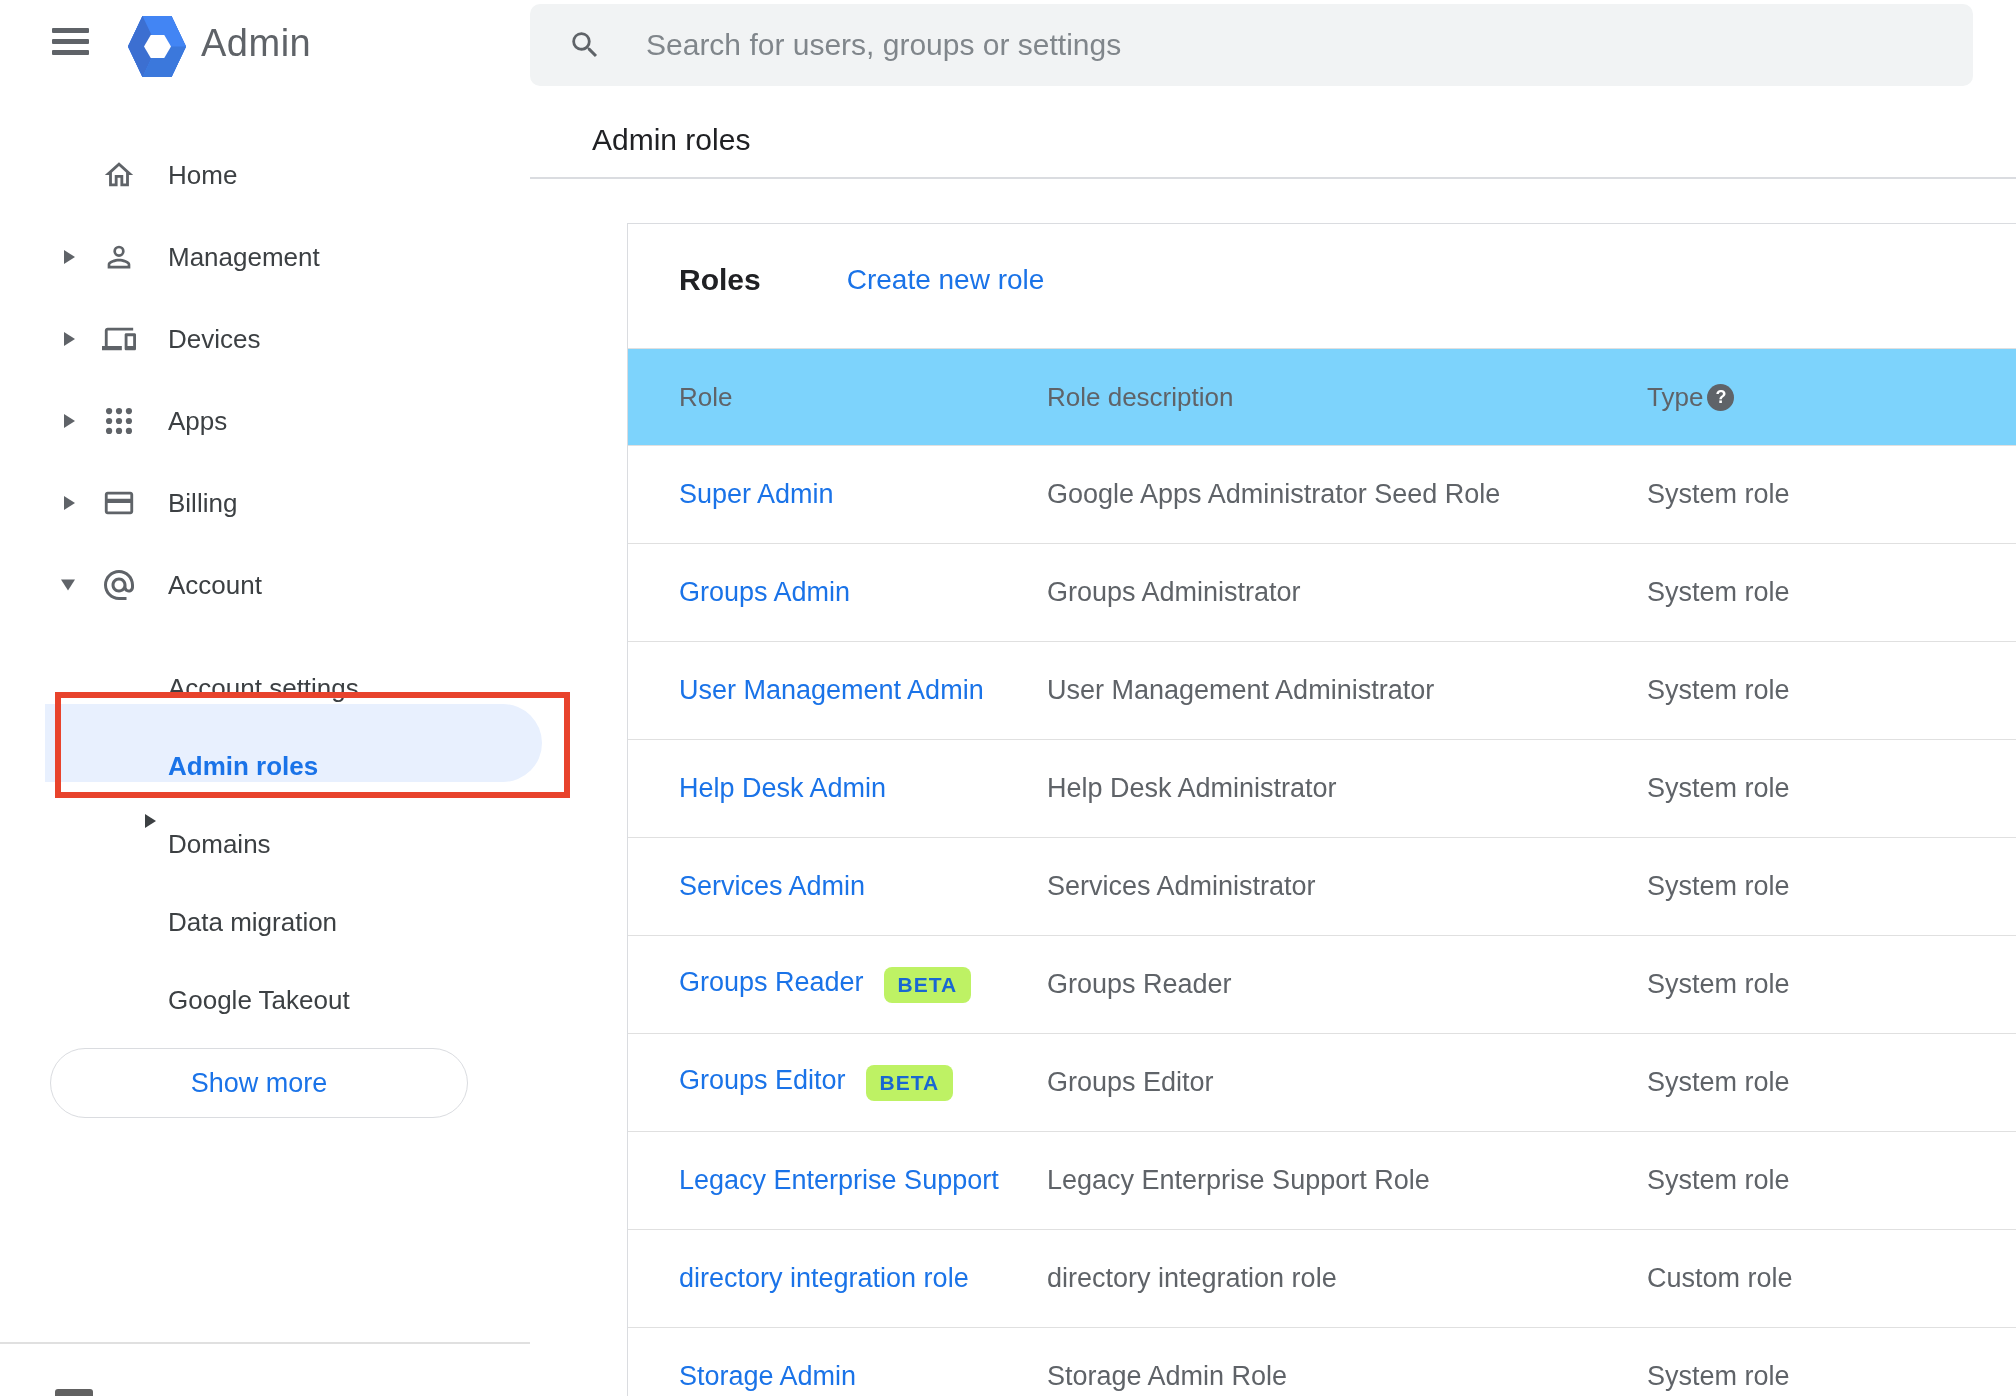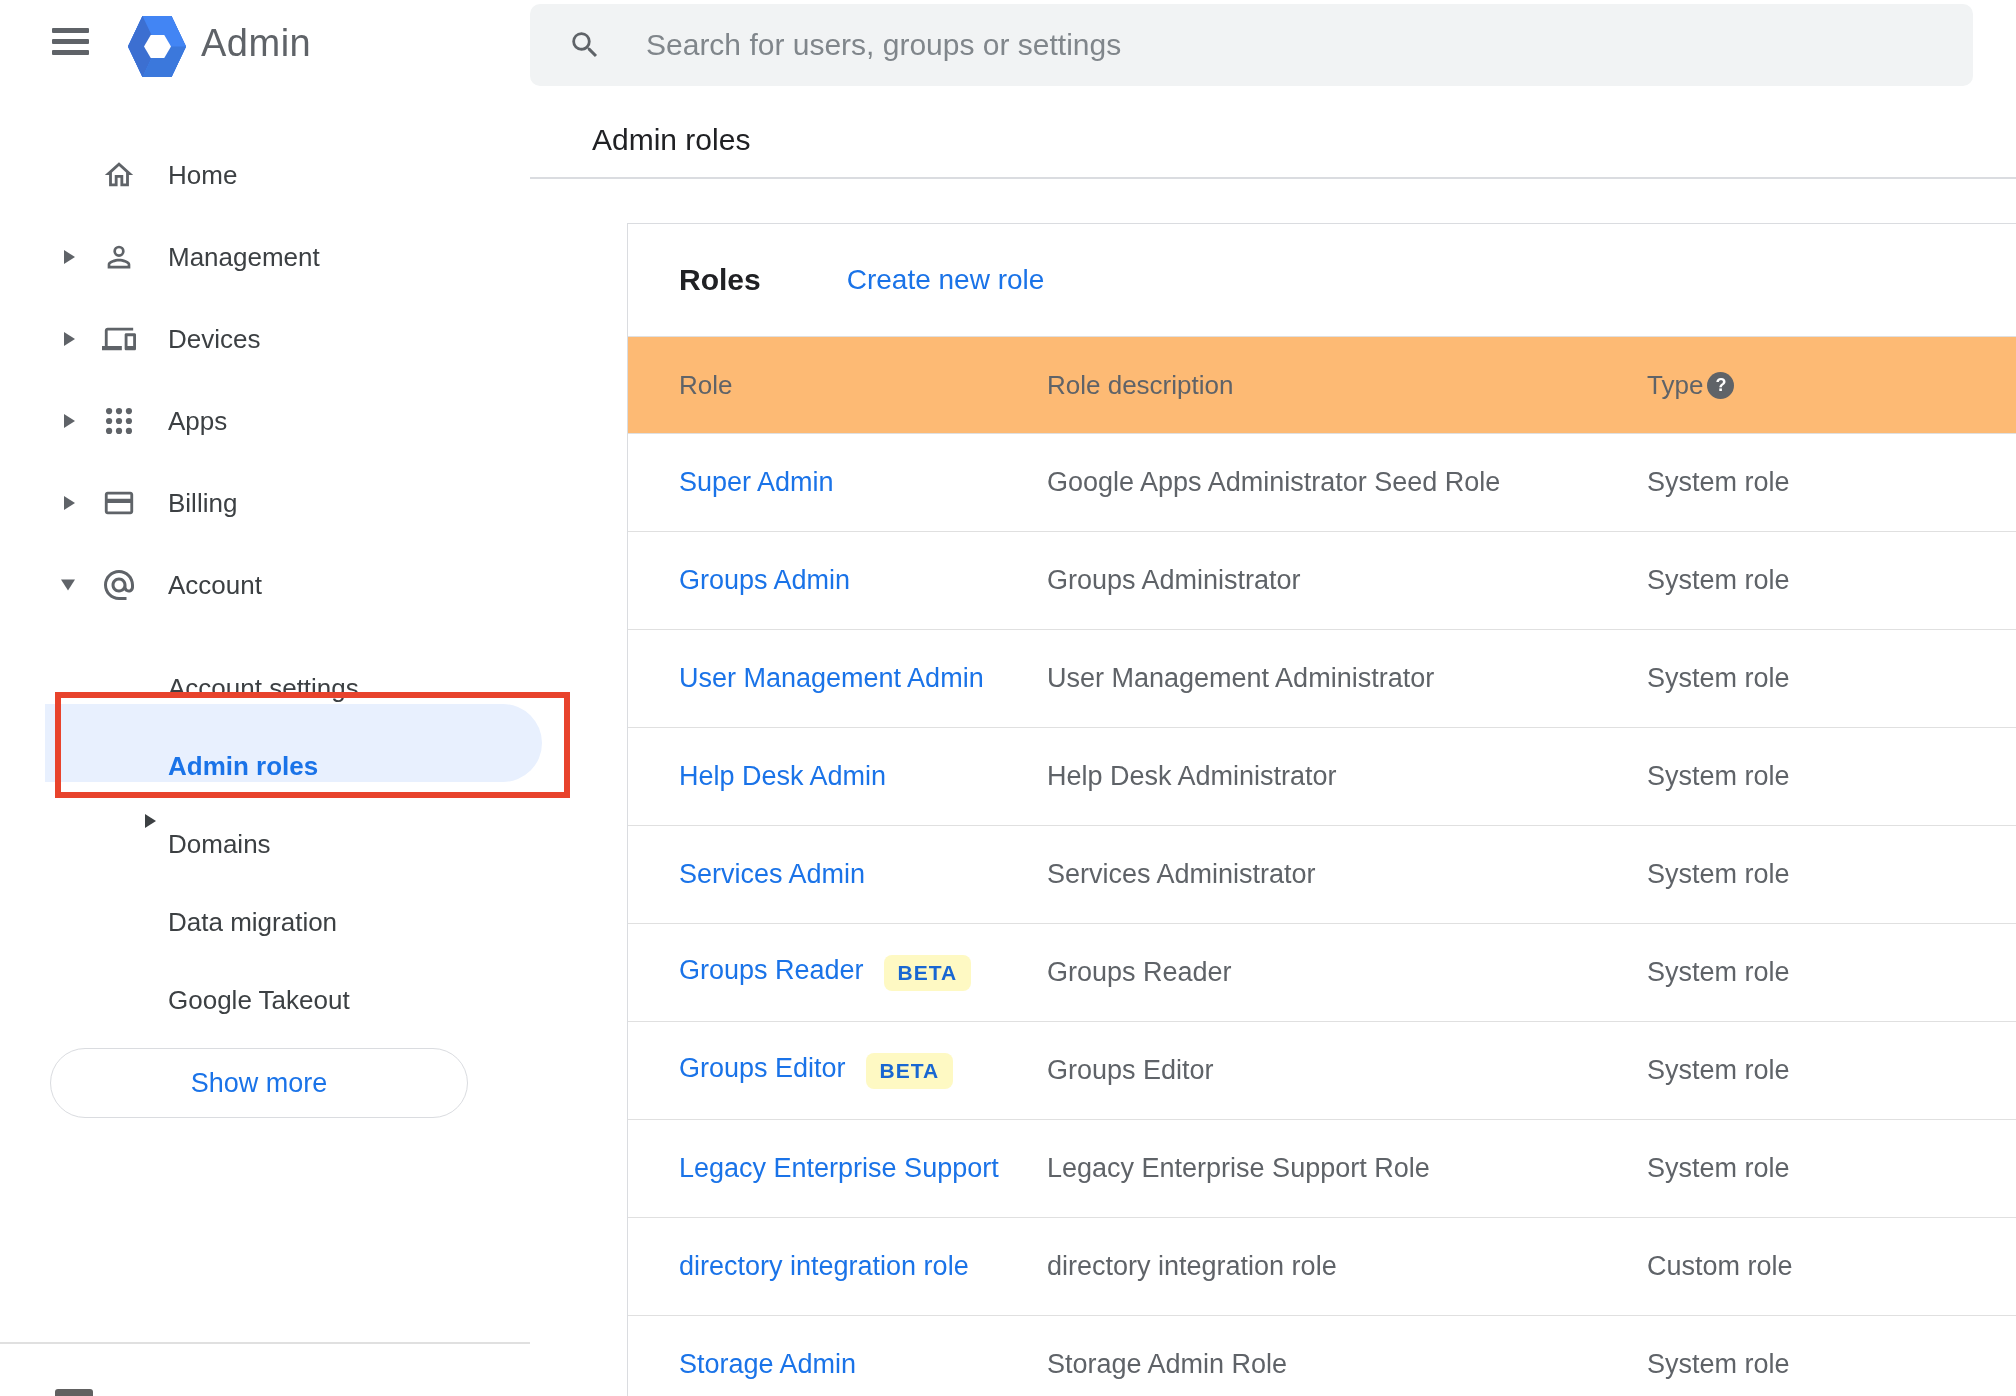--- a/index.html
+++ b/index.html
@@ -58,31 +58,31 @@
   .partial-icon { position:absolute; left:55px; top:1389px; width:38px; height:7px;
                background:#616161; border-radius:3px 3px 0 0; }
 
   
   .card { position:absolute; left:627px; top:223px; width:1389px; height:1173px;
           background:#fff; border-left:1px solid #dadce0; border-top:1px solid #dadce0; }
   .card-head { height:112px; display:flex; align-items:center; padding-left:51px; }
   .card-title { font-size:30px; font-weight:600; color:#202124; }
   .create-link { margin-left:86px; font-size:28px; color:#1a73e8; cursor:pointer; text-decoration:none; }
   .thead, .trow { display:grid; grid-template-columns:368px 600px 1fr; align-items:center; padding-left:51px; }
-  .thead { height:97px; background:#fdba74; border-top:1px solid #e0e0e0; }
+  .thead { height:97px; background:#7dd3fc; border-top:1px solid #e0e0e0;margin-top:12px; }
   .th { font-size:26px; color:#5f6368; }
   .th-type { display:flex; align-items:center; gap:4px; }
   .help-circle { width:27px; height:27px; border-radius:50%; background:#5f6368; color:#fff;
                  font-size:18px; font-weight:700; display:flex; align-items:center; justify-content:center;
                  cursor:pointer; }
   .trow { height:98px; border-top:1px solid #e0e0e0; }
   .trow:first-of-type { border-top:none; }
   .cell-role { display:flex; }
   .role-link { font-size:27px; color:#1a73e8; cursor:pointer; white-space:nowrap; }
-  .beta { margin-left:20px; background:#fef9c3; color:#1967d2; font-size:21px; font-weight:700;
+  .beta { margin-left:20px; background:#bef264; color:#1967d2; font-size:21px; font-weight:700;
           letter-spacing:1px; padding:6px 14px; border-radius:8px; }
   .cell-desc, .cell-type { font-size:27px; color:#5f6368; }
 </style>
 </head>
 <body>
 
 <div class="stage">
 
   <div class="hamburger">
     <span></span>

